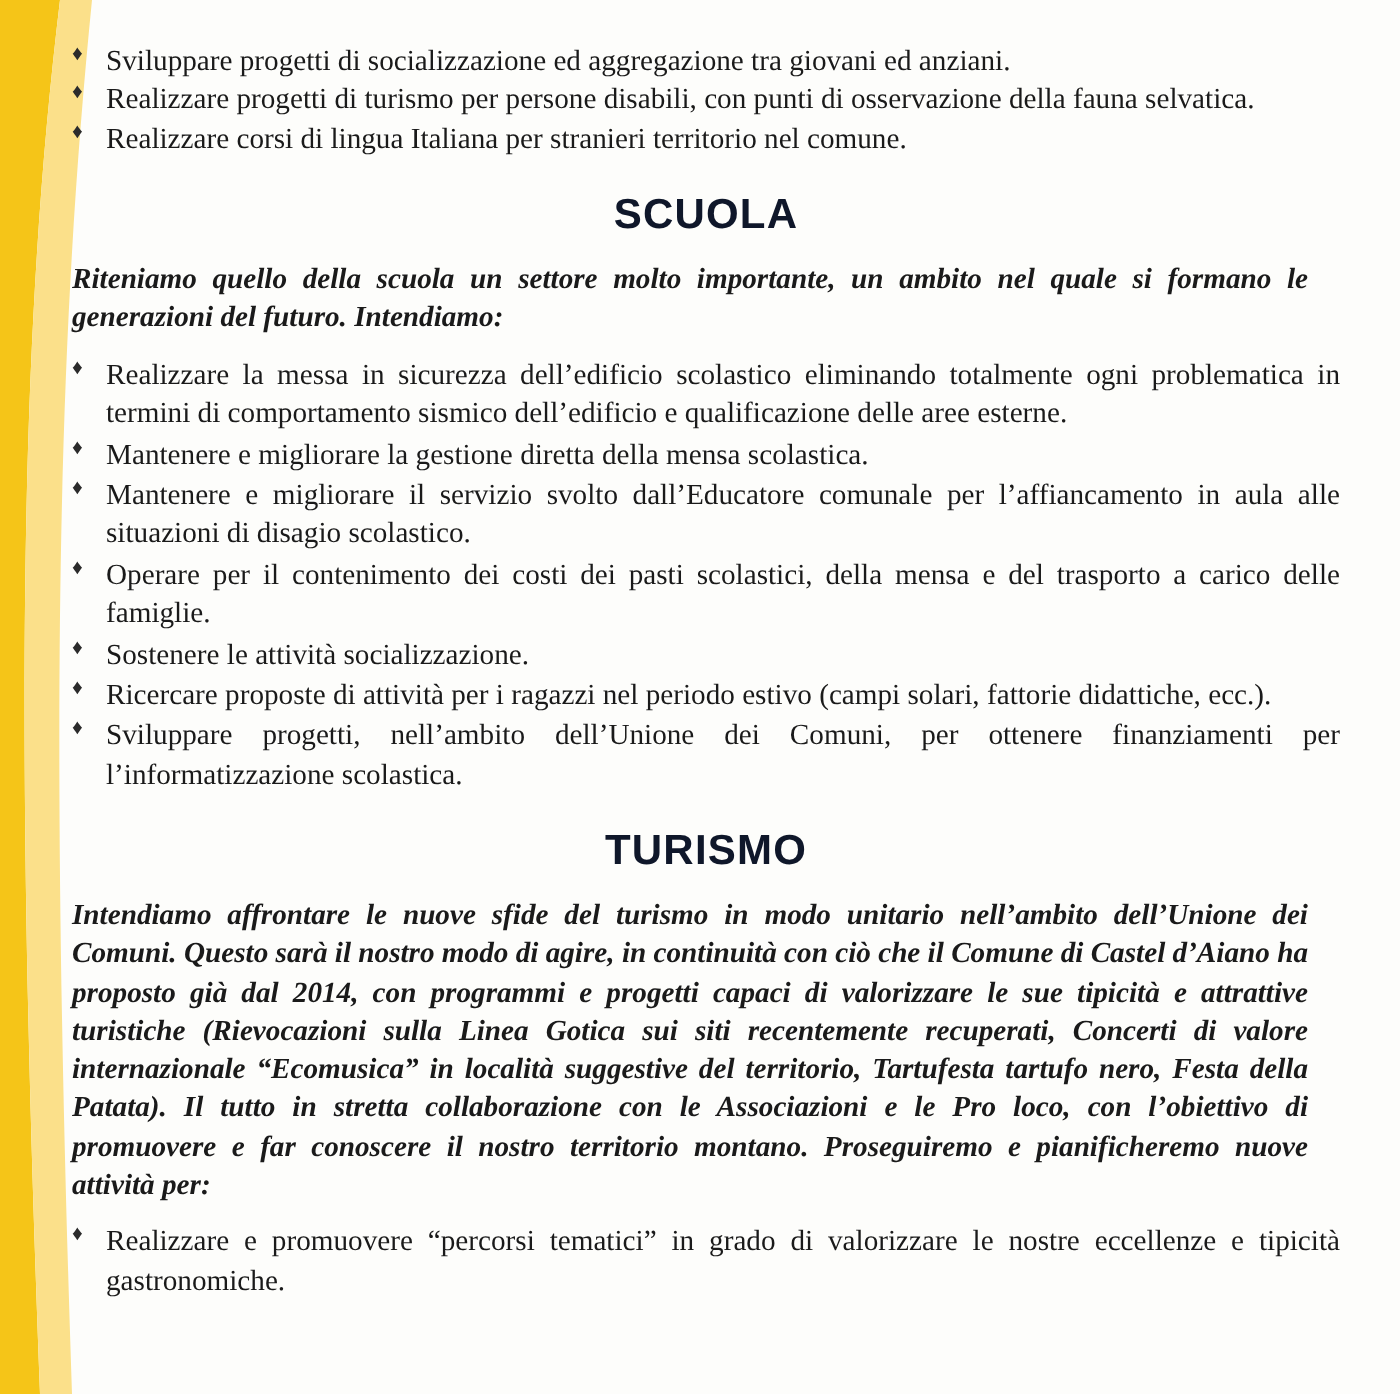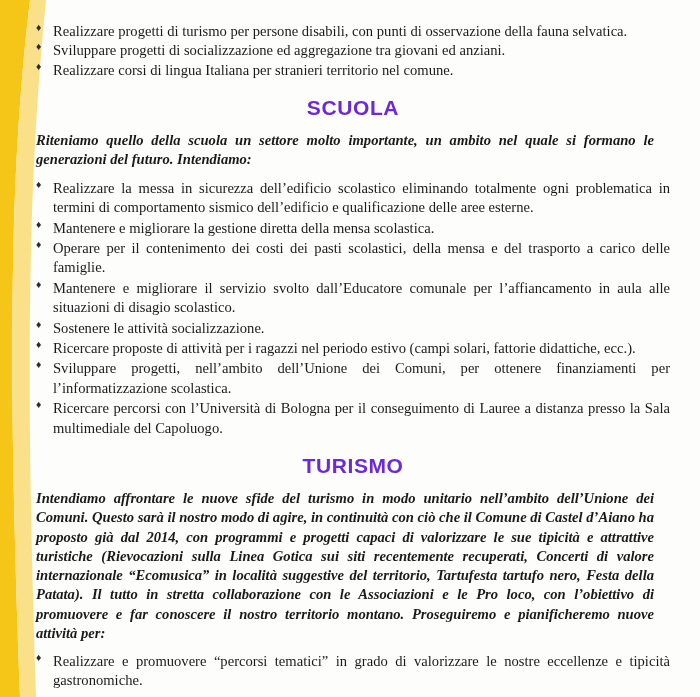--- a/index.html
+++ b/index.html
@@ -55,21 +55,21 @@
     position: absolute;
     left: 0;
     top: -1px;
     font-size: 10.5px;
     color: #2b2b2b;
   }
   .bullet-item.tight { margin-bottom: 0; }
 
   .section-title {
     text-align: center;
-    color: #6d28d9;
+    color: #0f172a;
     font-family: "Liberation Sans", sans-serif;
     font-weight: bold;
     font-size: 21px;
     letter-spacing: 0.6px;
     margin: 16px 0 11px 0;
   }
 
   .intro {
     font-style: italic;
     font-weight: bold;
@@ -87,38 +87,37 @@
 <div class="left-band">
   <svg width="46" height="697" viewBox="0 0 46 697" xmlns="http://www.w3.org/2000/svg" aria-hidden="true">
     <path d="M0,0 L30,0 C12,150 6,330 20,697 L0,697 Z" fill="#f5c518"></path>
     <path d="M30,0 L46,0 C30,160 24,340 36,697 L20,697 C6,330 12,150 30,0 Z" fill="#fbe08a"></path>
   </svg>
 </div>
 
 <div class="page">
 
   <ul class="bullet-list">
+    <li class="bullet-item tight">Sviluppare progetti di socializzazione ed aggregazione tra giovani ed anziani.</li>
     <li class="bullet-item tight">Realizzare progetti di turismo per persone disabili, con punti di osservazione della fauna selvatica.</li>
-    <li class="bullet-item tight">Sviluppare progetti di socializzazione ed aggregazione tra giovani ed anziani.</li>
     <li class="bullet-item tight">Realizzare corsi di lingua Italiana per stranieri territorio nel comune.</li>
   </ul>
 
   <h2 class="section-title">SCUOLA</h2>
 
   <p class="intro">Riteniamo quello della scuola un settore molto importante, un ambito nel quale si formano le generazioni del futuro. Intendiamo:</p>
 
   <ul class="bullet-list">
     <li class="bullet-item">Realizzare la messa in sicurezza dell’edificio scolastico eliminando totalmente ogni problematica in termini di comportamento sismico dell’edificio e qualificazione delle aree esterne.</li>
     <li class="bullet-item">Mantenere e migliorare la gestione diretta della mensa scolastica.</li>
+    <li class="bullet-item">Mantenere e migliorare il servizio svolto dall’Educatore comunale per l’affiancamento in aula alle situazioni di disagio scolastico.</li>
     <li class="bullet-item">Operare per il contenimento dei costi dei pasti scolastici, della mensa e del trasporto a carico delle famiglie.</li>
-    <li class="bullet-item">Mantenere e migliorare il servizio svolto dall’Educatore comunale per l’affiancamento in aula alle situazioni di disagio scolastico.</li>
     <li class="bullet-item">Sostenere le attività socializzazione.</li>
     <li class="bullet-item">Ricercare proposte di attività per i ragazzi nel periodo estivo (campi solari, fattorie didattiche, ecc.).</li>
     <li class="bullet-item">Sviluppare progetti, nell’ambito dell’Unione dei Comuni, per ottenere finanziamenti per l’informatizzazione scolastica.</li>
-    <li class="bullet-item">Ricercare percorsi con l’Università di Bologna per il conseguimento di Lauree a distanza presso la Sala multimediale del Capoluogo.</li>
   </ul>
 
   <h2 class="section-title">TURISMO</h2>
 
   <p class="intro">Intendiamo affrontare le nuove sfide del turismo in modo unitario nell’ambito dell’Unione dei Comuni. Questo sarà il nostro modo di agire, in continuità con ciò che il Comune di Castel d’Aiano ha proposto già dal 2014, con programmi e progetti capaci di valorizzare le sue tipicità e attrattive turistiche (Rievocazioni sulla Linea Gotica sui siti recentemente recuperati, Concerti di valore internazionale “Ecomusica” in località suggestive del territorio, Tartufesta tartufo nero, Festa della Patata). Il tutto in stretta collaborazione con le Associazioni e le Pro loco, con l’obiettivo di promuovere e far conoscere il nostro territorio montano. Proseguiremo e pianificheremo nuove attività per:</p>
 
   <ul class="bullet-list list-gap">
     <li class="bullet-item">Realizzare e promuovere “percorsi tematici” in grado di valorizzare le nostre eccellenze e tipicità gastronomiche.</li>
 
   </ul>

